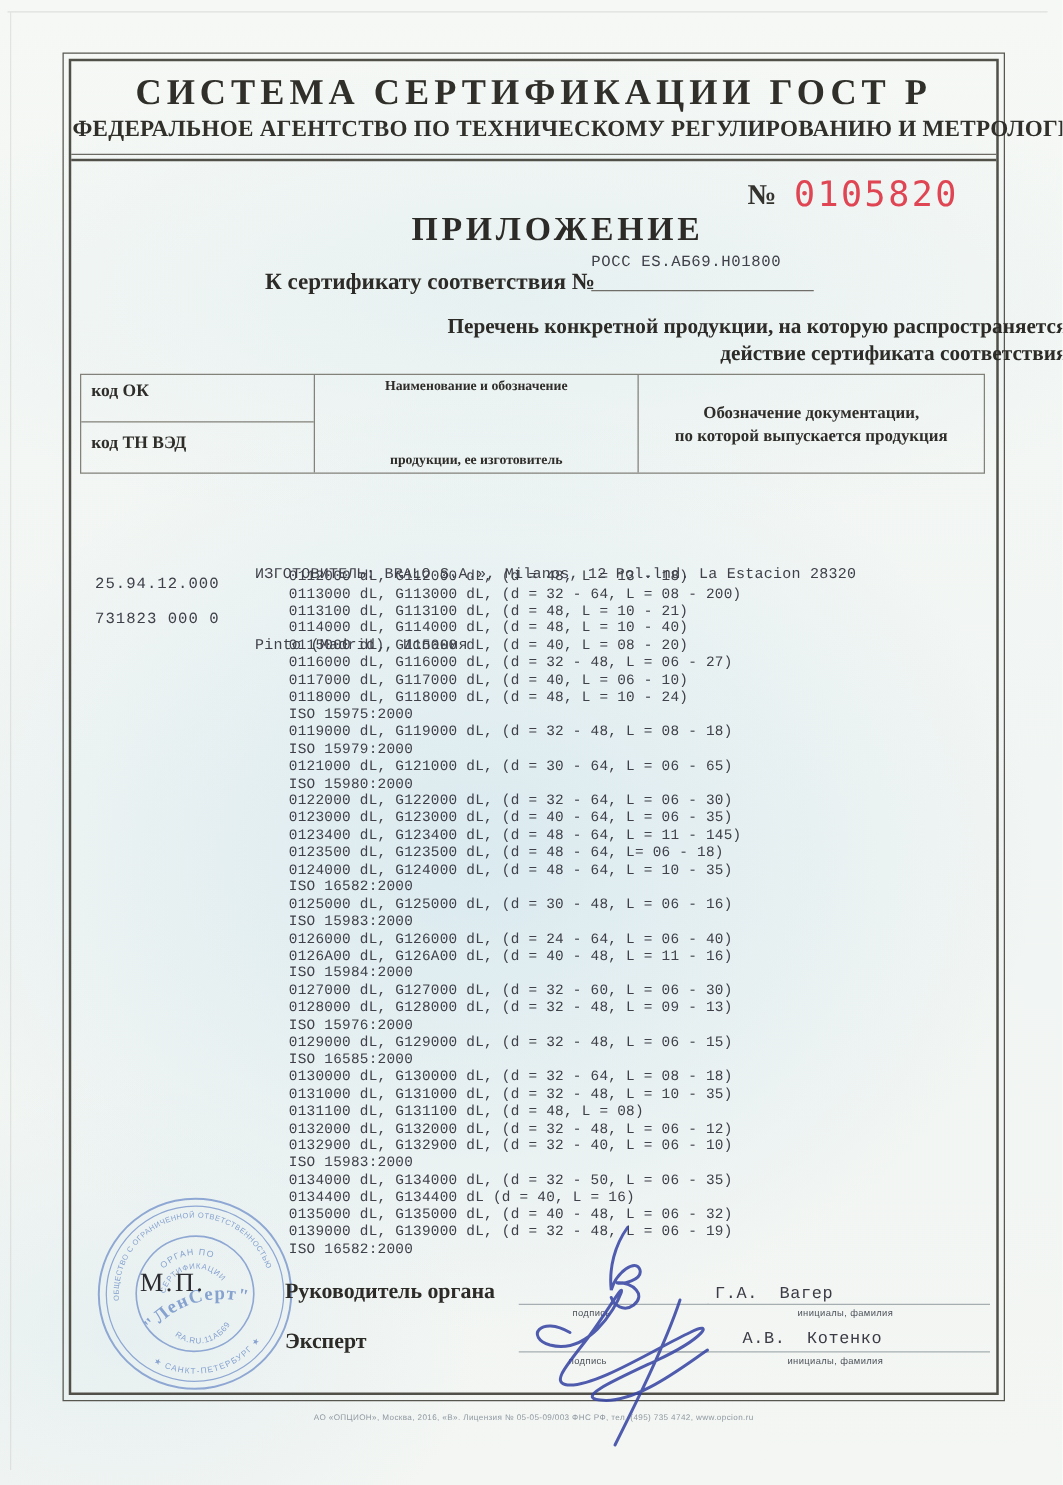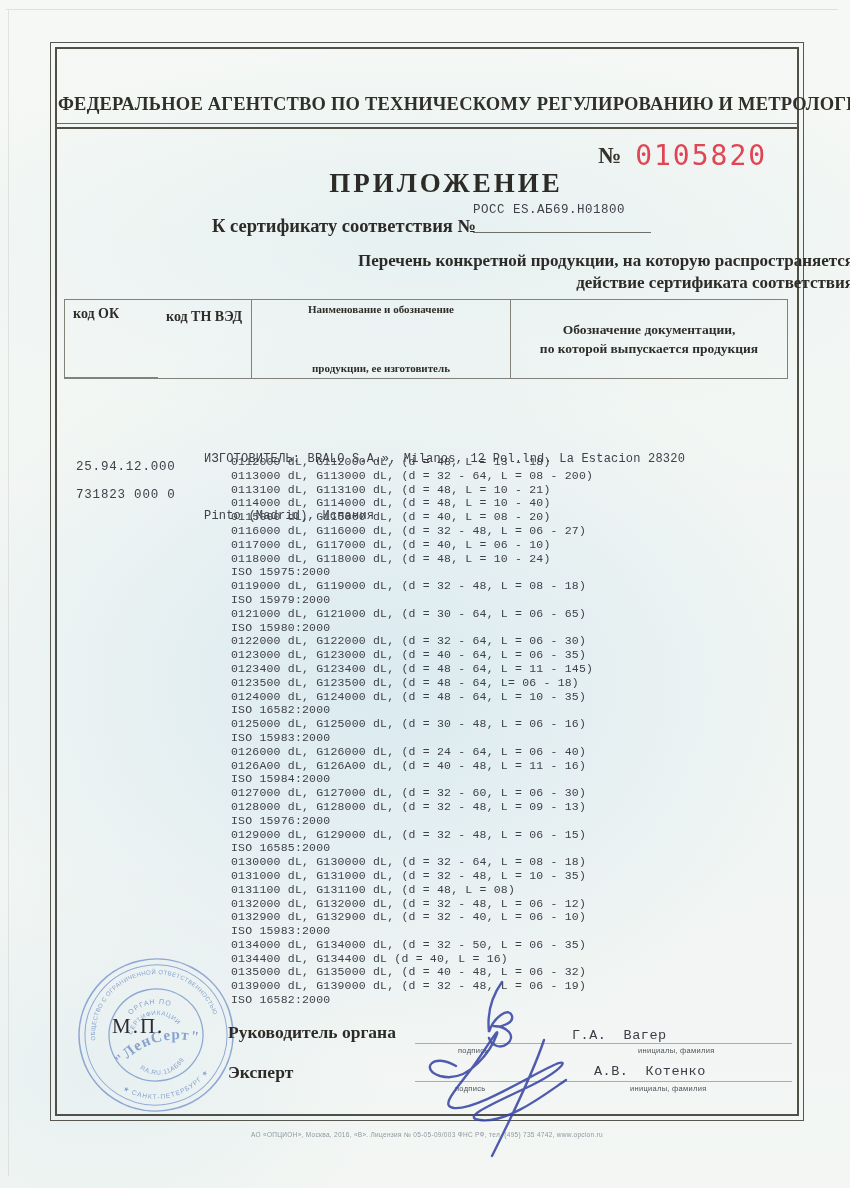--- a/index.html
+++ b/index.html
@@ -25,21 +25,21 @@
   .docnum .digits{font-family:"DejaVu Sans Mono",monospace;font-size:28px;letter-spacing:2px;color:#e04553;}
   .apptitle{position:absolute;left:58px;top:168px;width:776px;text-align:center;
     font-weight:bold;font-size:27px;letter-spacing:3px;color:#2c2b27;}
   .certlabel{position:absolute;left:212px;top:216px;font-weight:bold;font-size:18.5px;color:#2c2b27;}
   .certnum{position:absolute;left:473px;top:203px;width:178px;height:29px;
     font-family:"Liberation Mono","DejaVu Sans Mono",monospace;font-size:12.5px;letter-spacing:.5px;
     color:#40414b;border-bottom:1px solid #6f6e68;white-space:pre;}
   .subtitle{position:absolute;left:58px;top:250px;width:796px;text-align:right;
     font-weight:bold;font-size:17px;line-height:22px;color:#2c2b27;}
   .tbl{position:absolute;left:64px;top:299px;width:722px;height:78px;border:1px solid #82817a;display:flex;}
-  .tbl-c1{width:186px;border-right:1px solid #82817a;display:flex;flex-direction:row;}
+  .tbl-c1{width:186px;border-right:1px solid #82817a;display:flex;flex-direction:column;}
   .tbl-c1a{flex:1;border-bottom:1px solid #82817a;padding:6px 0 0 8px;font-weight:bold;font-size:14px;}
   .tbl-c1b{flex:1;padding:9px 0 0 8px;font-weight:bold;font-size:14px;}
   .tbl-c2{width:258px;border-right:1px solid #82817a;display:flex;flex-direction:column;justify-content:space-between;
     text-align:center;font-weight:bold;font-size:11px;line-height:19px;}
   .tbl-c3{flex:1;display:flex;flex-direction:column;justify-content:center;text-align:center;
     font-weight:bold;font-size:13.5px;line-height:19px;}
   .mono{font-family:"Liberation Mono","DejaVu Sans Mono",monospace;color:#3f4049;white-space:pre;}
   .manufacturer{position:absolute;left:204px;top:412px;font-size:12px;line-height:19px;letter-spacing:.2px;}
   .code-ok{position:absolute;left:76px;top:460px;font-size:12.5px;letter-spacing:.8px;}
   .code-tn{position:absolute;left:76px;top:488px;font-size:12.5px;letter-spacing:.8px;}
@@ -60,20 +60,21 @@
 <body>
 
 <div class="stage">
   <div class="scan-edge-top"></div>
   <div class="scan-edge-left"></div>
 
   <div class="frame-outer">
     <div class="frame-inner"></div>
   </div>
 
+  <div class="hline1">СИСТЕМА СЕРТИФИКАЦИИ ГОСТ Р</div>
   <div class="hline2">ФЕДЕРАЛЬНОЕ АГЕНТСТВО ПО ТЕХНИЧЕСКОМУ РЕГУЛИРОВАНИЮ И МЕТРОЛОГИИ</div>
   <div class="hdivider"></div>
 
   <div class="docnum">
     <span class="no">№</span>
     <span class="digits">0105820</span>
   </div>
 
   <div class="apptitle">ПРИЛОЖЕНИЕ</div>
 

